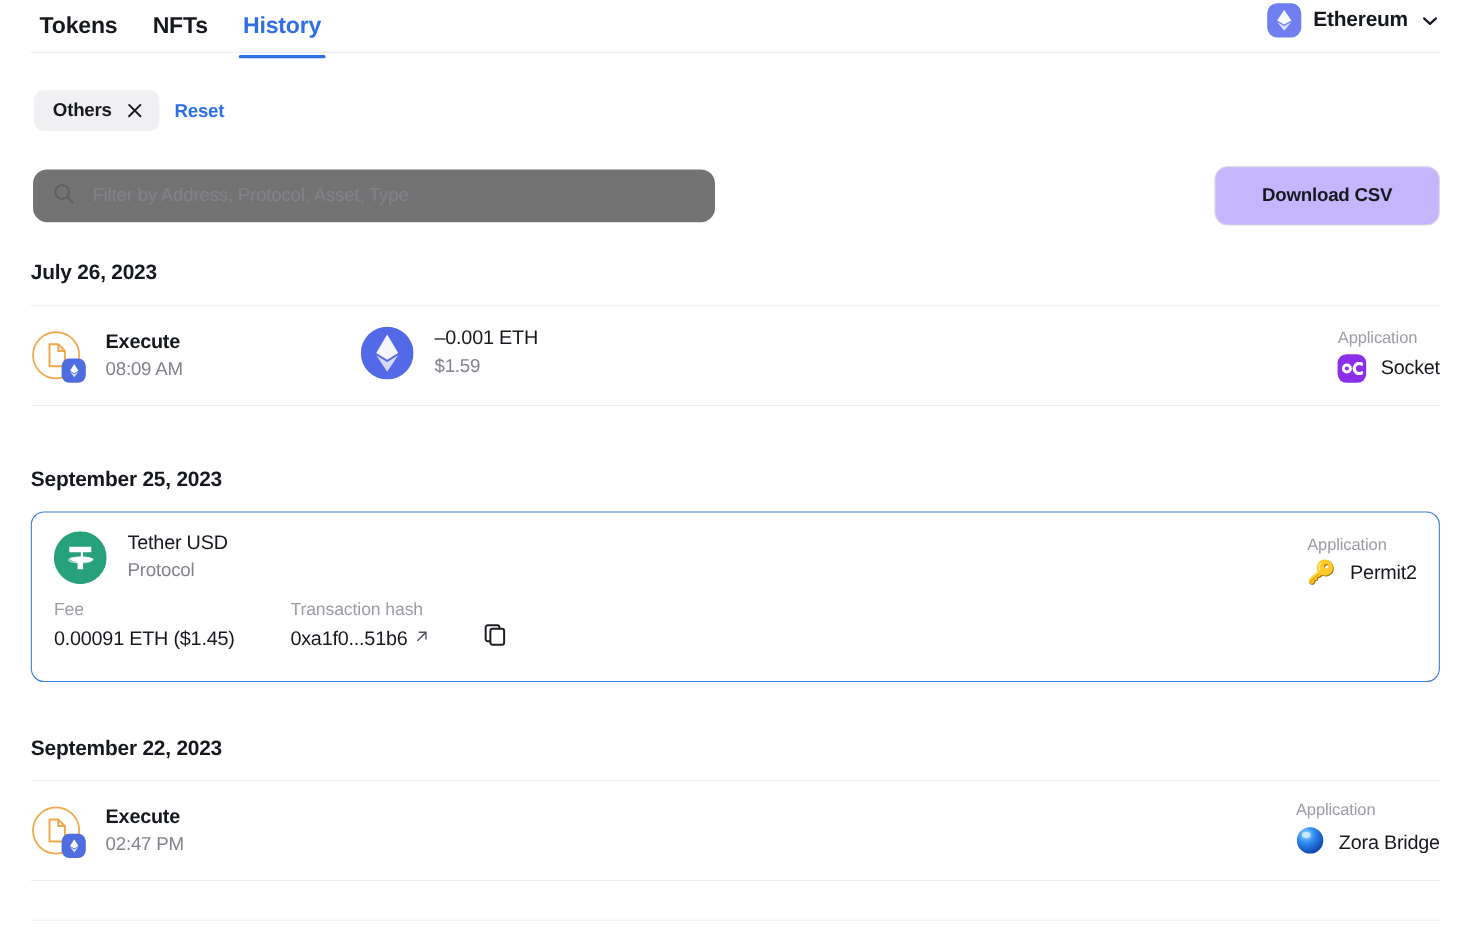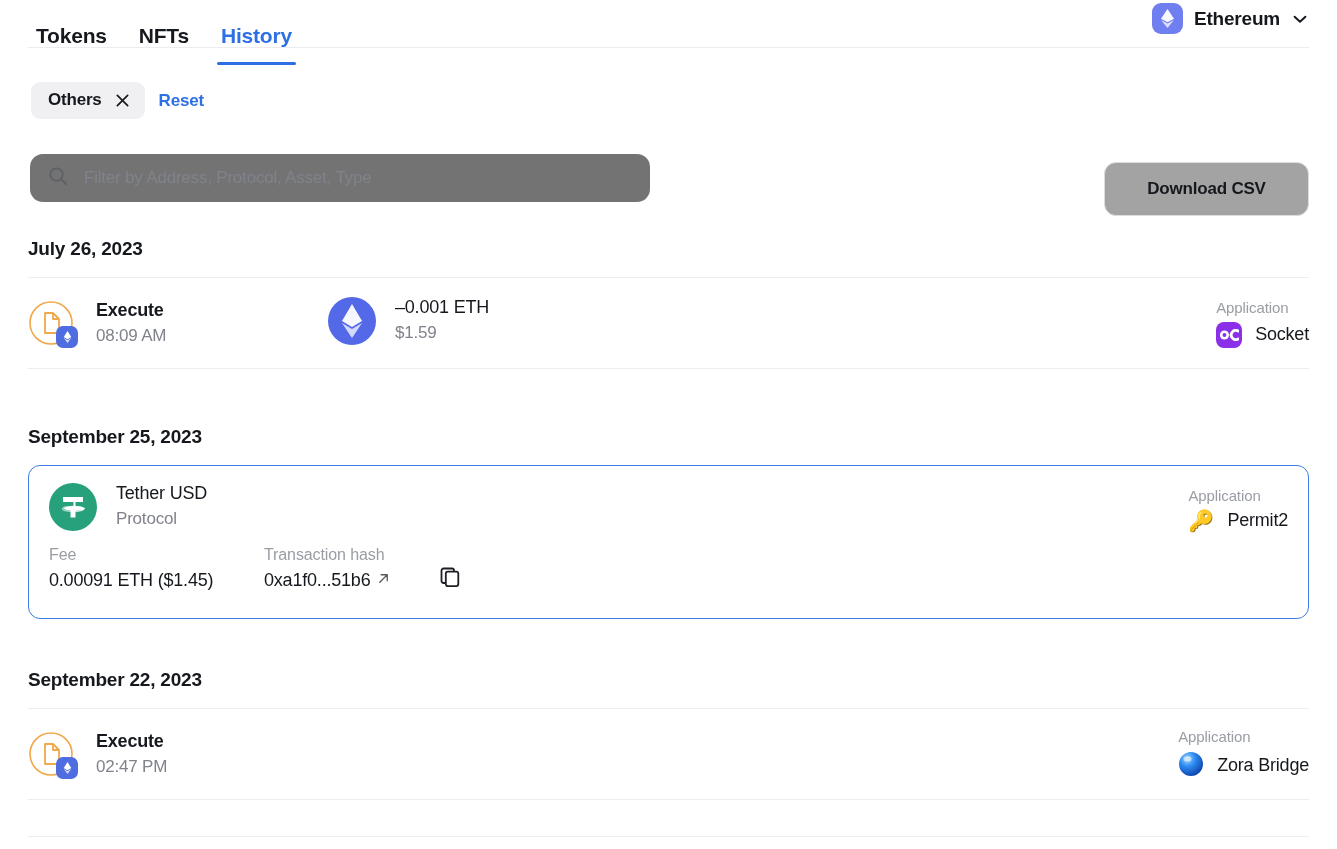--- a/index.html
+++ b/index.html
@@ -12,21 +12,21 @@
   }
   .page { position: relative; width: 1337px; height: 849px; }
 
   
   .tabs {
     position: absolute; left: 0; top: 0; width: 1337px; height: 48px;
     display: flex; align-items: flex-start; padding-left: 34px; gap: 28px;
   }
   .tab {
     position: relative; font-size: 21px; font-weight: 700; letter-spacing: -0.2px;
-    color: #15181d; padding: 24px 2px 17px 2px; cursor: pointer; white-space: nowrap;
+    color: #15181d; padding: 12px 2px 17px 2px; cursor: pointer; white-space: nowrap;
   }
   .tab.active { color: #2f6fe4; }
   .tab.active::after {
     content: ""; position: absolute; left: -2px; right: -2px; bottom: 0;
     height: 3px; background: #2f6fe4; border-radius: 2px;
   }
   .tabs-underline {
     position: absolute; left: 28px; right: 28px; top: 47px; height: 1px; background: #ececef;
   }
 
@@ -57,22 +57,22 @@
     position: absolute; left: 30px; top: 154px; width: 620px; height: 48px;
     background: #737373; border-radius: 13px; display: flex; align-items: center;
     padding: 0 18px; gap: 16px; cursor: text;
   }
   .search-input {
     border: 0; outline: 0; background: transparent; width: 100%;
     font-family: "Liberation Sans", sans-serif; font-size: 17px; color: #15181d; letter-spacing: -0.2px;
   }
   .search-input::placeholder { color: #80838b; }
   .csv-btn {
-    position: absolute; right: 28px; top: 162px; width: 205px; height: 54px;
-    border: 1px solid #dcdde1; border-radius: 12px; background: #a3a3a3;
+    position: absolute; right: 28px; top: 151px; width: 205px; height: 54px;
+    border: 1px solid #dcdde1; border-radius: 12px; background: #c4b5fd;
     display: flex; align-items: center; justify-content: center; cursor: pointer;
   }
   .csv-label { font-size: 17px; font-weight: 700; color: #15181d; letter-spacing: -0.2px; }
 
   
   .feed { position: absolute; left: 0; right: 0; top: 238px; }
   .day-title {
     font-size: 19px; font-weight: 700; color: #15181d; letter-spacing: -0.2px;
     padding: 0 0 0 28px;
   }

